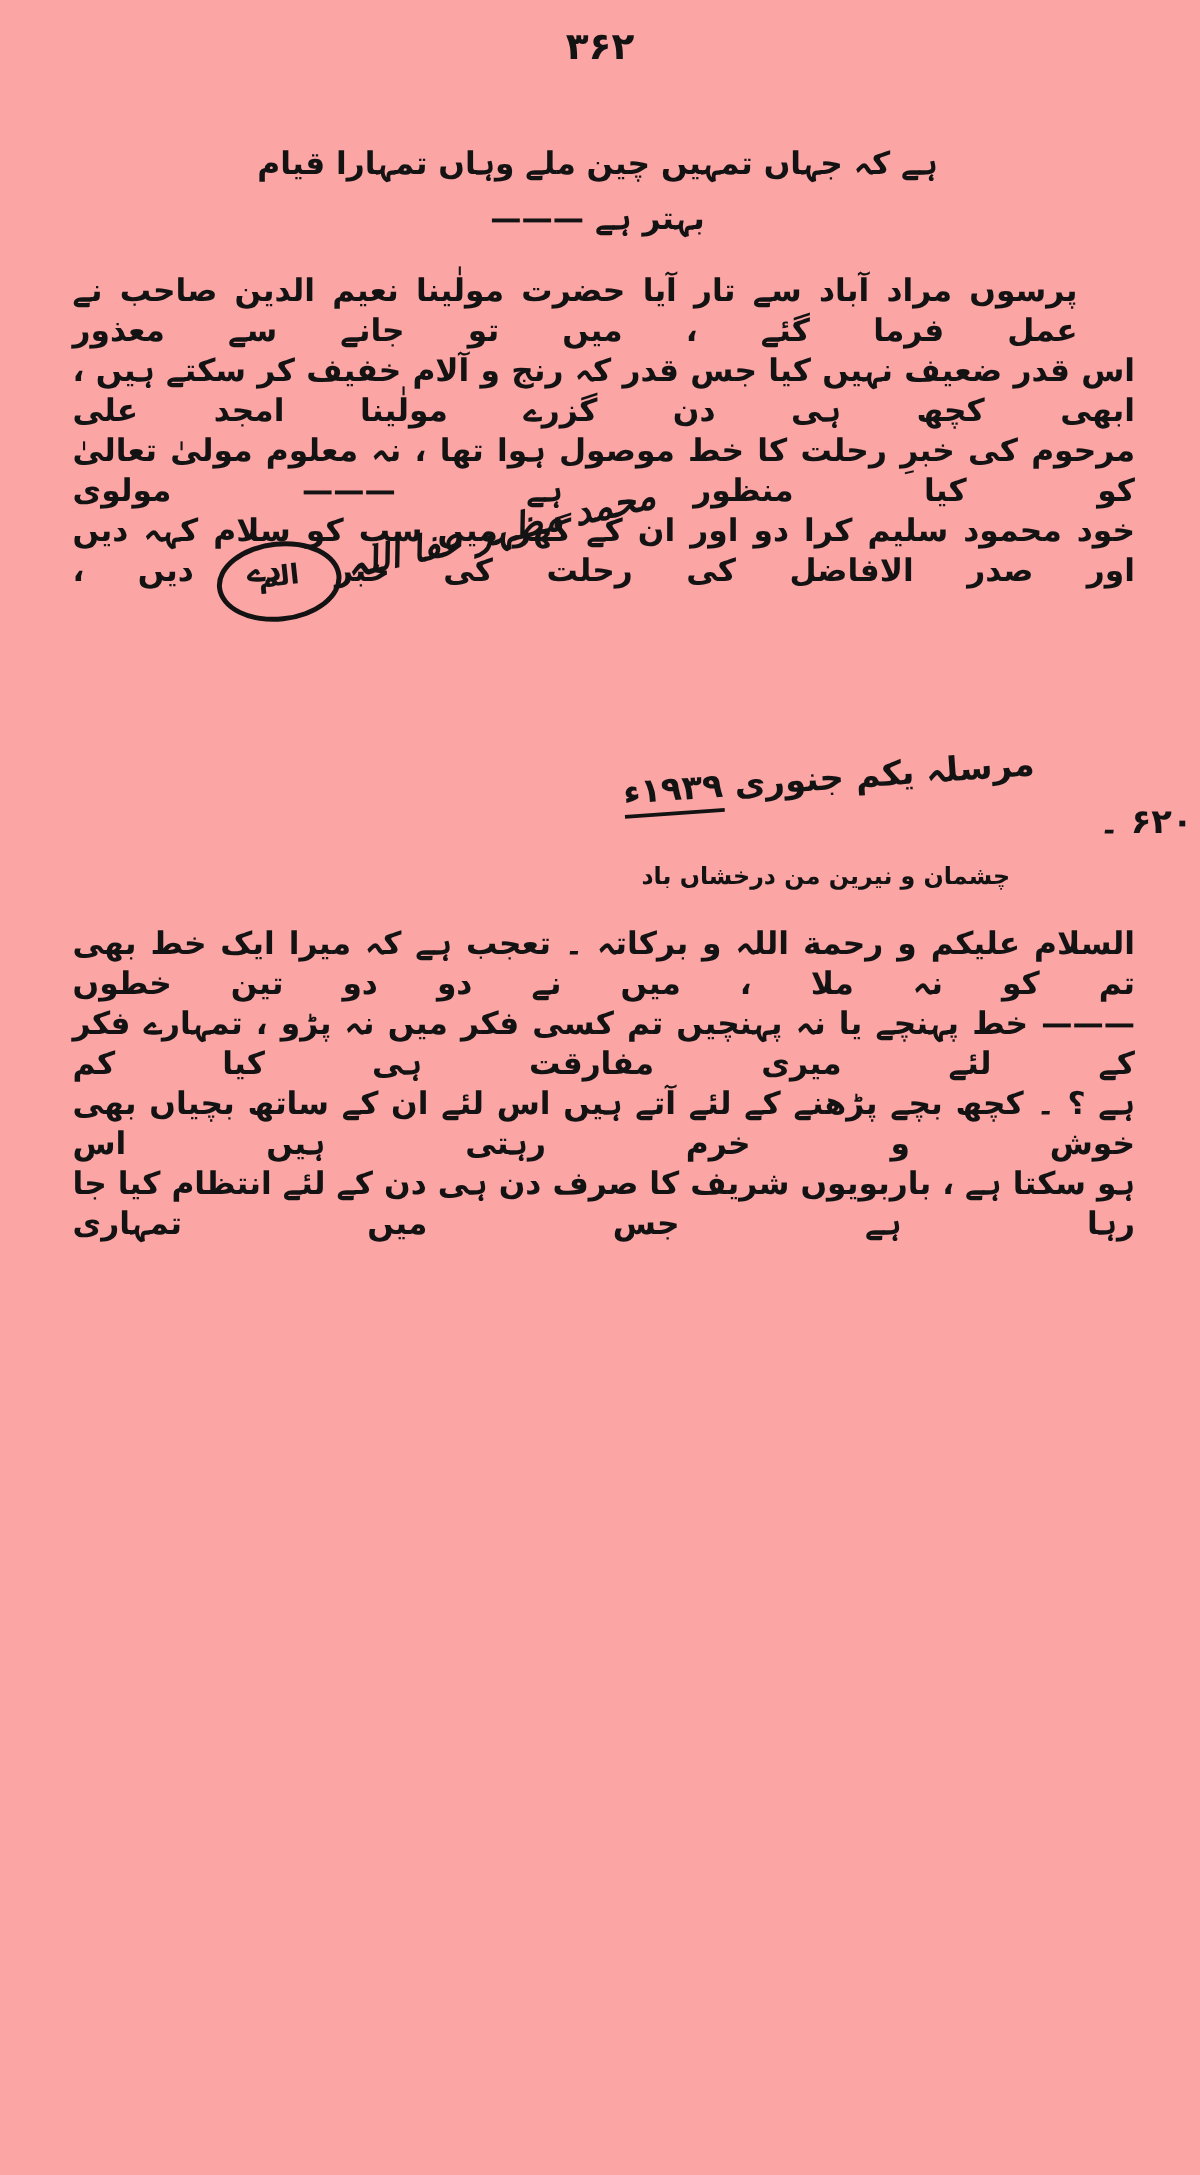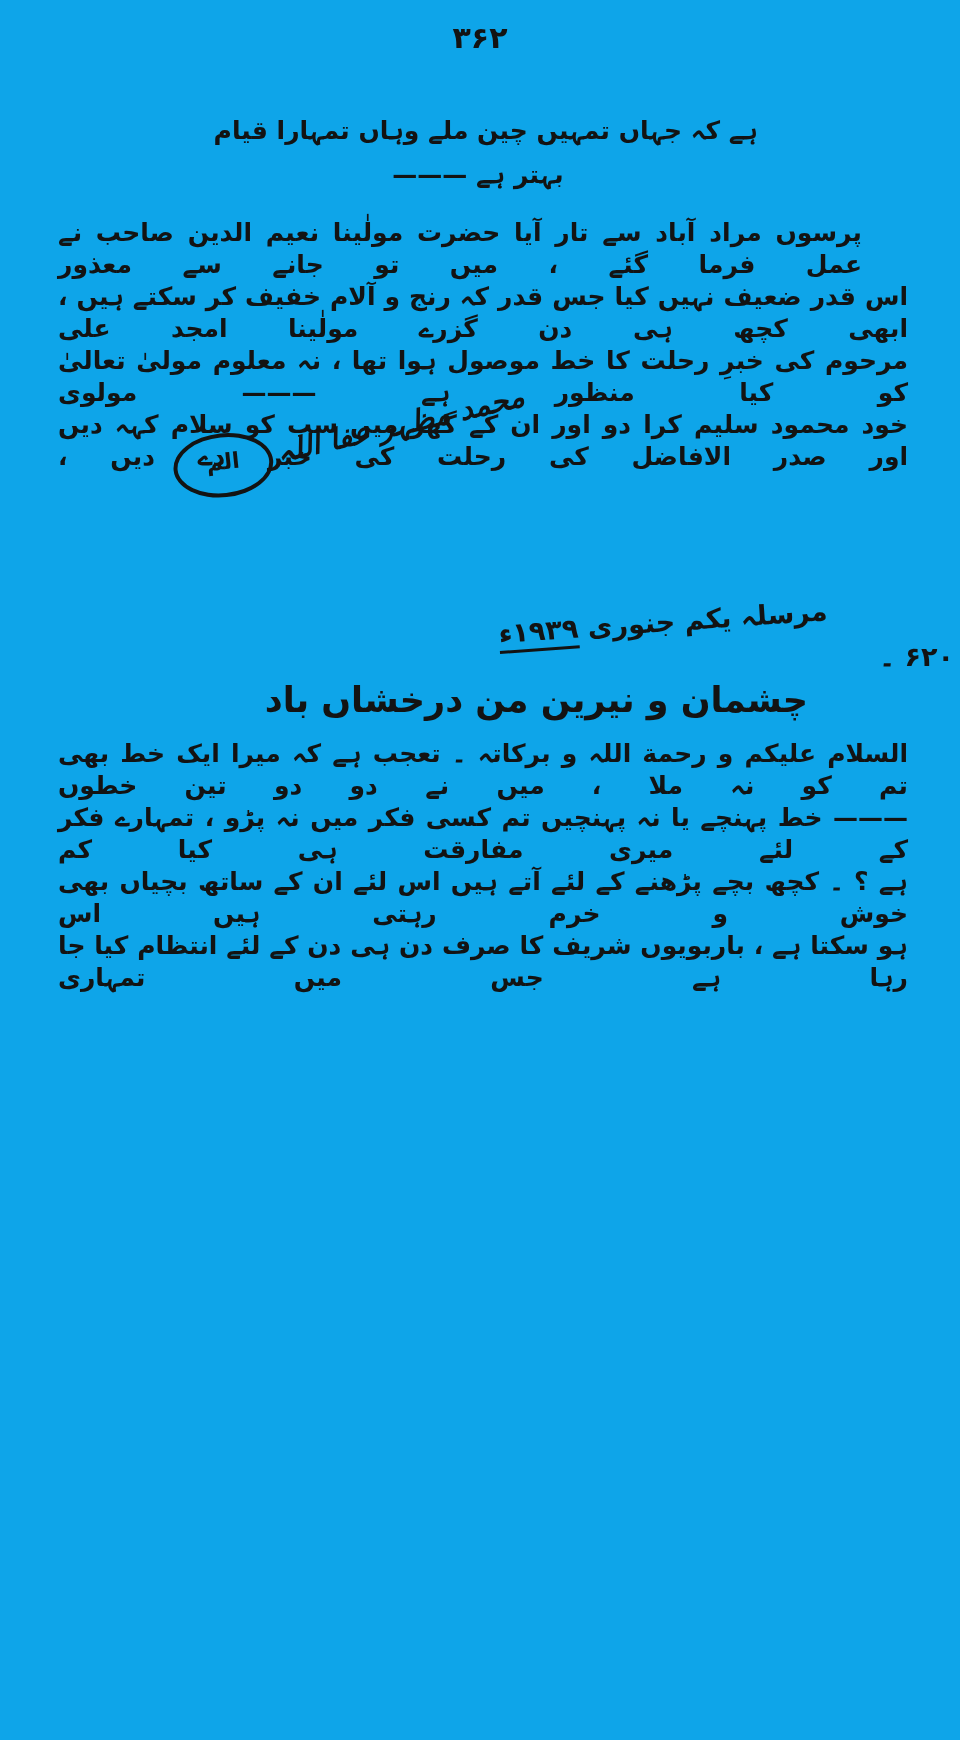--- a/index.html
+++ b/index.html
@@ -1,20 +1,20 @@
 <!DOCTYPE html>
 <html lang="ur" dir="rtl"><head>
 <meta charset="utf-8">
 <style>
   html,body{margin:0;padding:0;background:#e8e8e8;}
   .page{
     position:relative;
     width:960px;height:1740px;
     margin:0 auto;
-    background:#0ea5e9;
+    background:#fca5a5;
     color:#131313;
     font-family:"DejaVu Sans",sans-serif;
     overflow:hidden;
     direction:rtl;
   }
   .pgnum{
     text-align:center;
     font-size:30px;
     font-weight:bold;
     padding-top:20px;
@@ -28,21 +28,21 @@
     line-height:32px;
     text-align:justify;
     text-align-last:justify;
     white-space:normal;
   }
   .verse{
     margin:54px 150px 0 140px;
     font-size:25px;
     font-weight:bold;
     line-height:44px;
-    text-align:right;
+    text-align:center;
     text-align-last:center;
   }
   .para{margin-top:20px;}
   .first-indent{padding-right:46px;}
   .partial{
     text-align:right;
     text-align-last:right;
   }
   .closing-619{margin-left:300px;}
   
@@ -61,21 +61,21 @@
     transform:rotate(-4deg);
     transform-origin:right center;
   }
   .year{
     display:inline-block;
     border-bottom:3px solid #131313;
     padding-bottom:2px;
   }
   .salutation{
     margin:10px 100px 0 0;
-    font-size:35px;
+    font-size:19px;
     font-weight:bold;
     line-height:44px;
     text-align:right;
   }
   
   .signature-block{
     position:relative;
     height:98px;
     direction:ltr;
     text-align:left;

